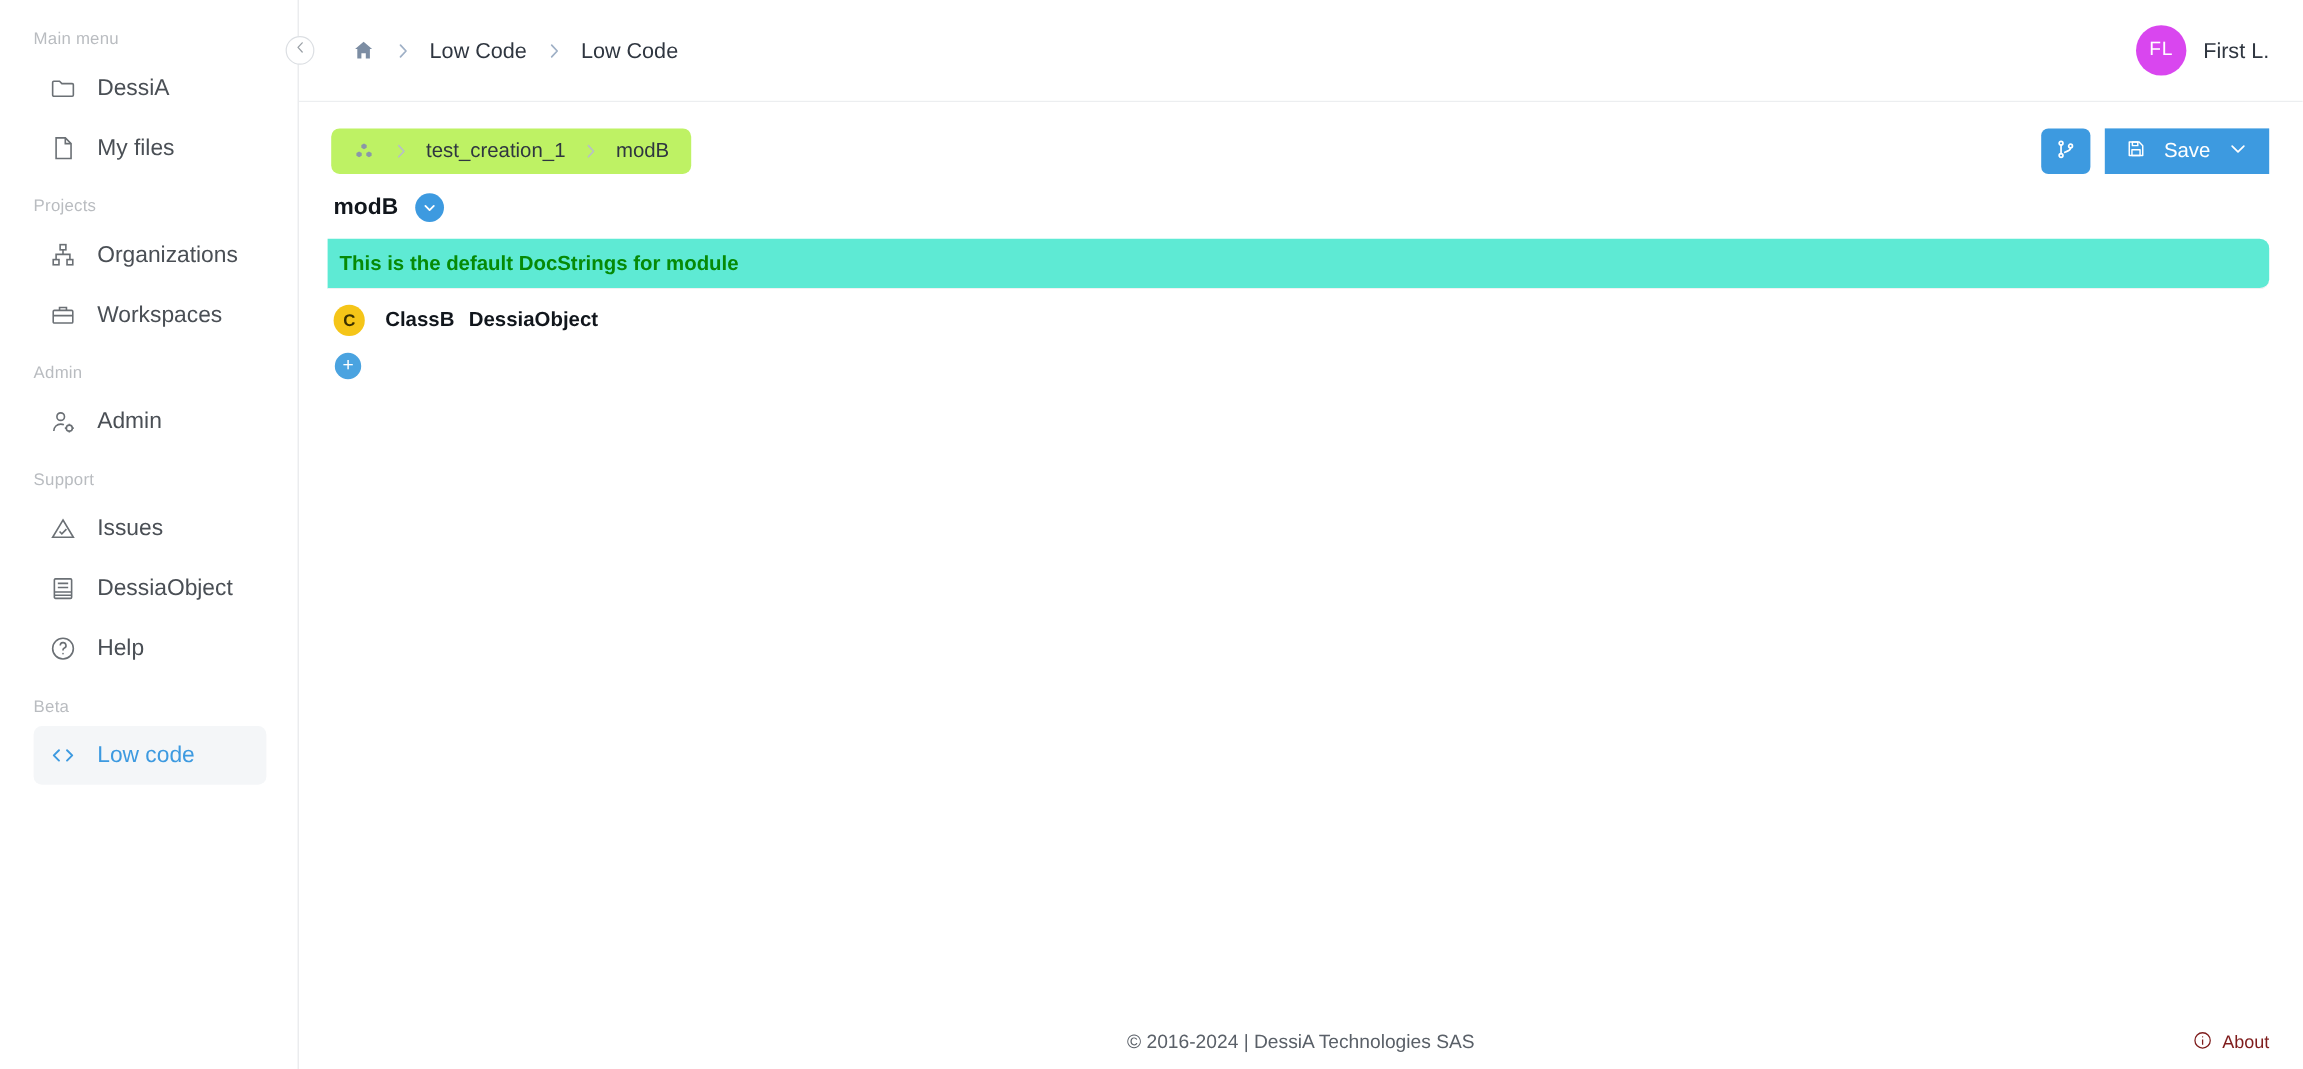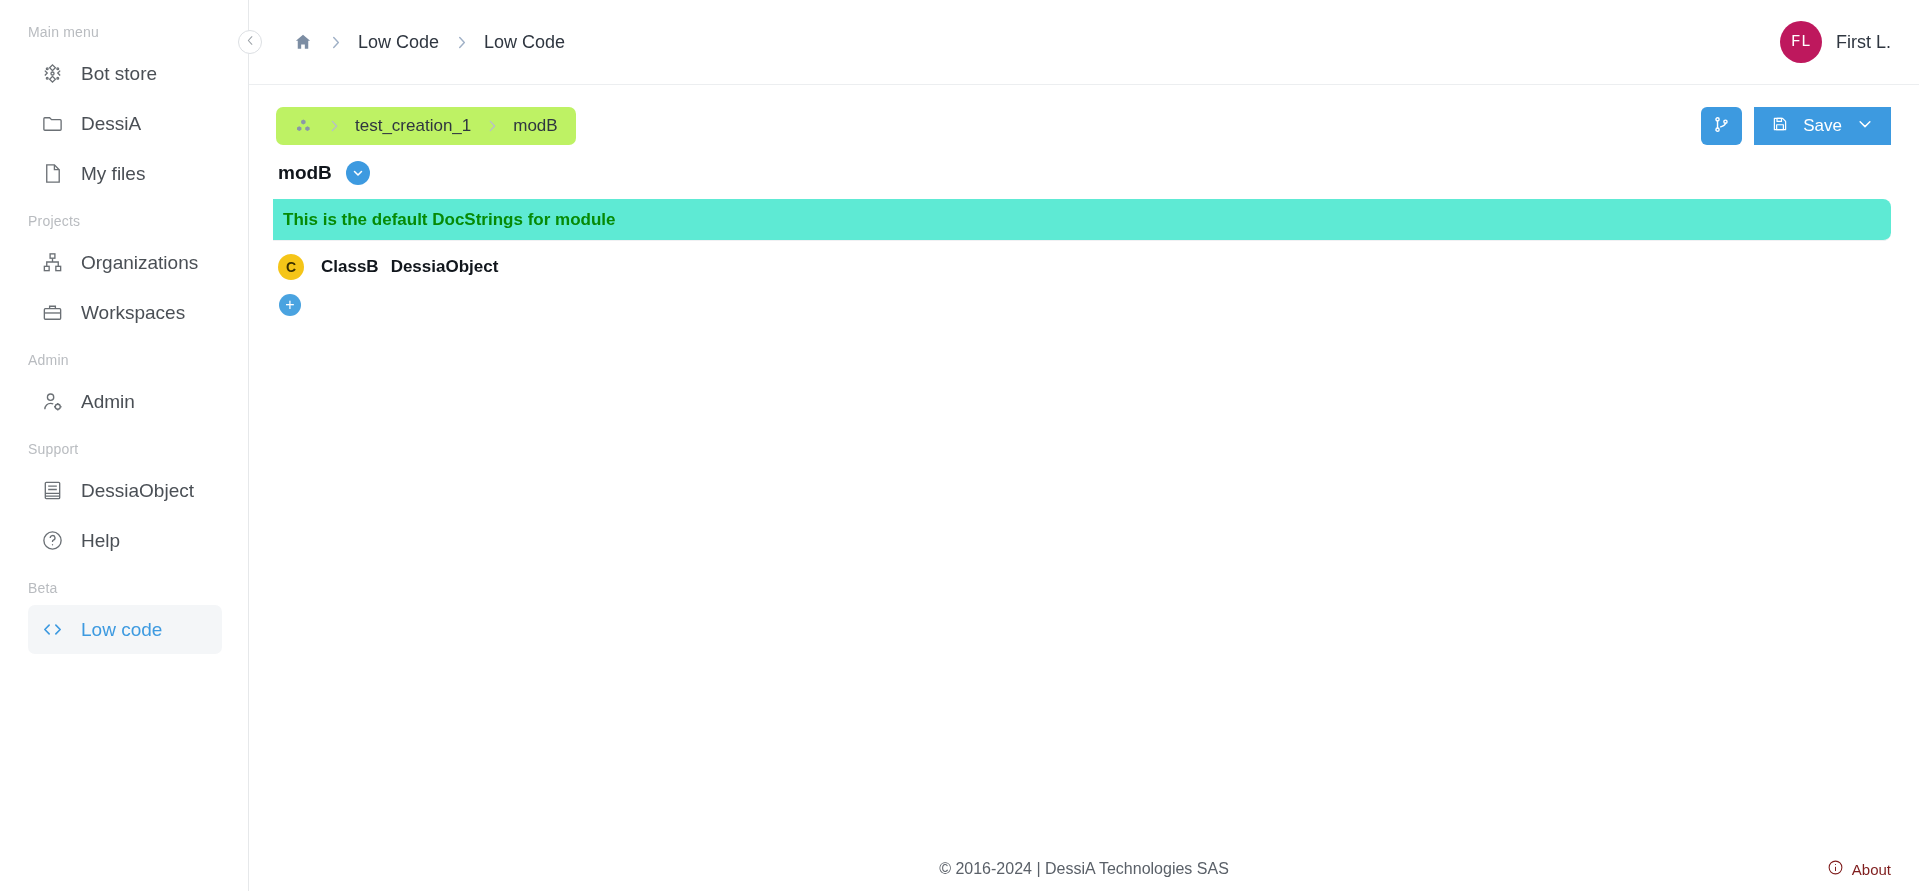--- a/index.html
+++ b/index.html
@@ -87,24 +87,24 @@
     justify-content: space-between;
   }
   .crumbs { display: flex; align-items: center; gap: 14px; padding-left: 20px; }
   .crumbs .sep { color: #9fb0c6; display:flex; }
   .crumb-link { font-size: 18px; color: #2f3640; cursor: pointer; }
   .home-ic { color: #7c8da3; display: flex; cursor: pointer; }
 
   .user-box { display: flex; align-items: center; gap: 14px; cursor: pointer; }
   .avatar {
     width: 42px; height: 42px; border-radius: 50%;
-    background: #be185d;
+    background: #d946ef;
     color: #ffffff;
     display: flex; align-items: center; justify-content: center;
-    font-size: 16px; letter-spacing: 0.5px; font-family: Liberation Mono, monospace;
+    font-size: 16px; letter-spacing: 0.5px;
   }
   .user-name { font-size: 18px; color: #2f3640; }
 
   
   #content {
     flex: 1 1 auto;
     position: relative;
     padding: 22px 28px 0 24px;
     min-height: 0;
   }
@@ -199,36 +199,20 @@
 </head>
 <body>
 
 <aside id="sidebar">
 
 
   <div class="nav-area">
 
     <div class="nav-section-label">Main menu</div>
 
-    <div class="nav-item">
-      <span class="ic">
-        <svg viewBox="0 0 24 24" width="23" height="23" fill="none" stroke="currentColor" stroke-width="1.4">
-          <path d="M12 3 L15 6 L12 9 L9 6 Z"></path>
-            <path d="M12 15 L15 18 L12 21 L9 18 Z"></path>
-          <path d="M4 9 L6.5 11.5 L4 14"></path>
-            <path d="M20 9 L17.5 11.5 L20 14"></path>
-          <circle cx="12" cy="12" r="1.6"></circle>
-            <circle cx="6.5" cy="7" r="0.9"></circle>
-            <circle cx="17.5" cy="7" r="0.9"></circle>
-          <circle cx="6.5" cy="17" r="0.9"></circle>
-            <circle cx="17.5" cy="17" r="0.9"></circle>
-        </svg>
-      </span>
-      <span>Bot store</span>
-    </div>
 
     <div class="nav-item">
       <span class="ic">
         <svg viewBox="0 0 24 24" width="23" height="23" fill="none" stroke="currentColor" stroke-width="1.4">
           <path d="M3 7a1 1 0 0 1 1-1h5l2 2h9a1 1 0 0 1 1 1v9a1 1 0 0 1-1 1H4a1 1 0 0 1-1-1z"></path>
         </svg>
       </span>
       <span>DessiA</span>
     </div>
 
@@ -277,20 +261,29 @@
             <path d="M4 20c0-3.6 2.8-6 6-6 1 0 2 .2 2.8.6"></path>
           <circle cx="17.5" cy="17.5" r="2.6"></circle>
             <path d="M17.5 13.6v1M17.5 20.4v1M13.6 17.5h1M20.4 17.5h1"></path>
         </svg>
       </span>
       <span>Admin</span>
     </div>
 
     <div class="nav-section-label">Support</div>
 
+    <div class="nav-item">
+      <span class="ic">
+        <svg viewBox="0 0 24 24" width="23" height="23" fill="none" stroke="currentColor" stroke-width="1.4">
+          <path d="M12 4.5 21 19.5H3z"></path>
+            <path d="M9 14.5l2 2 4-4"></path>
+        </svg>
+      </span>
+      <span>Issues</span>
+    </div>
 
     <div class="nav-item">
       <span class="ic">
         <svg viewBox="0 0 24 24" width="23" height="23" fill="none" stroke="currentColor" stroke-width="1.4">
           <rect x="4.5" y="3.5" width="15" height="17" rx="1"></rect>
           <path d="M7.5 7.5h9M7.5 11h9M4.5 15h15M4.5 17.8h15"></path>
         </svg>
       </span>
       <span>DessiaObject</span>
     </div>

